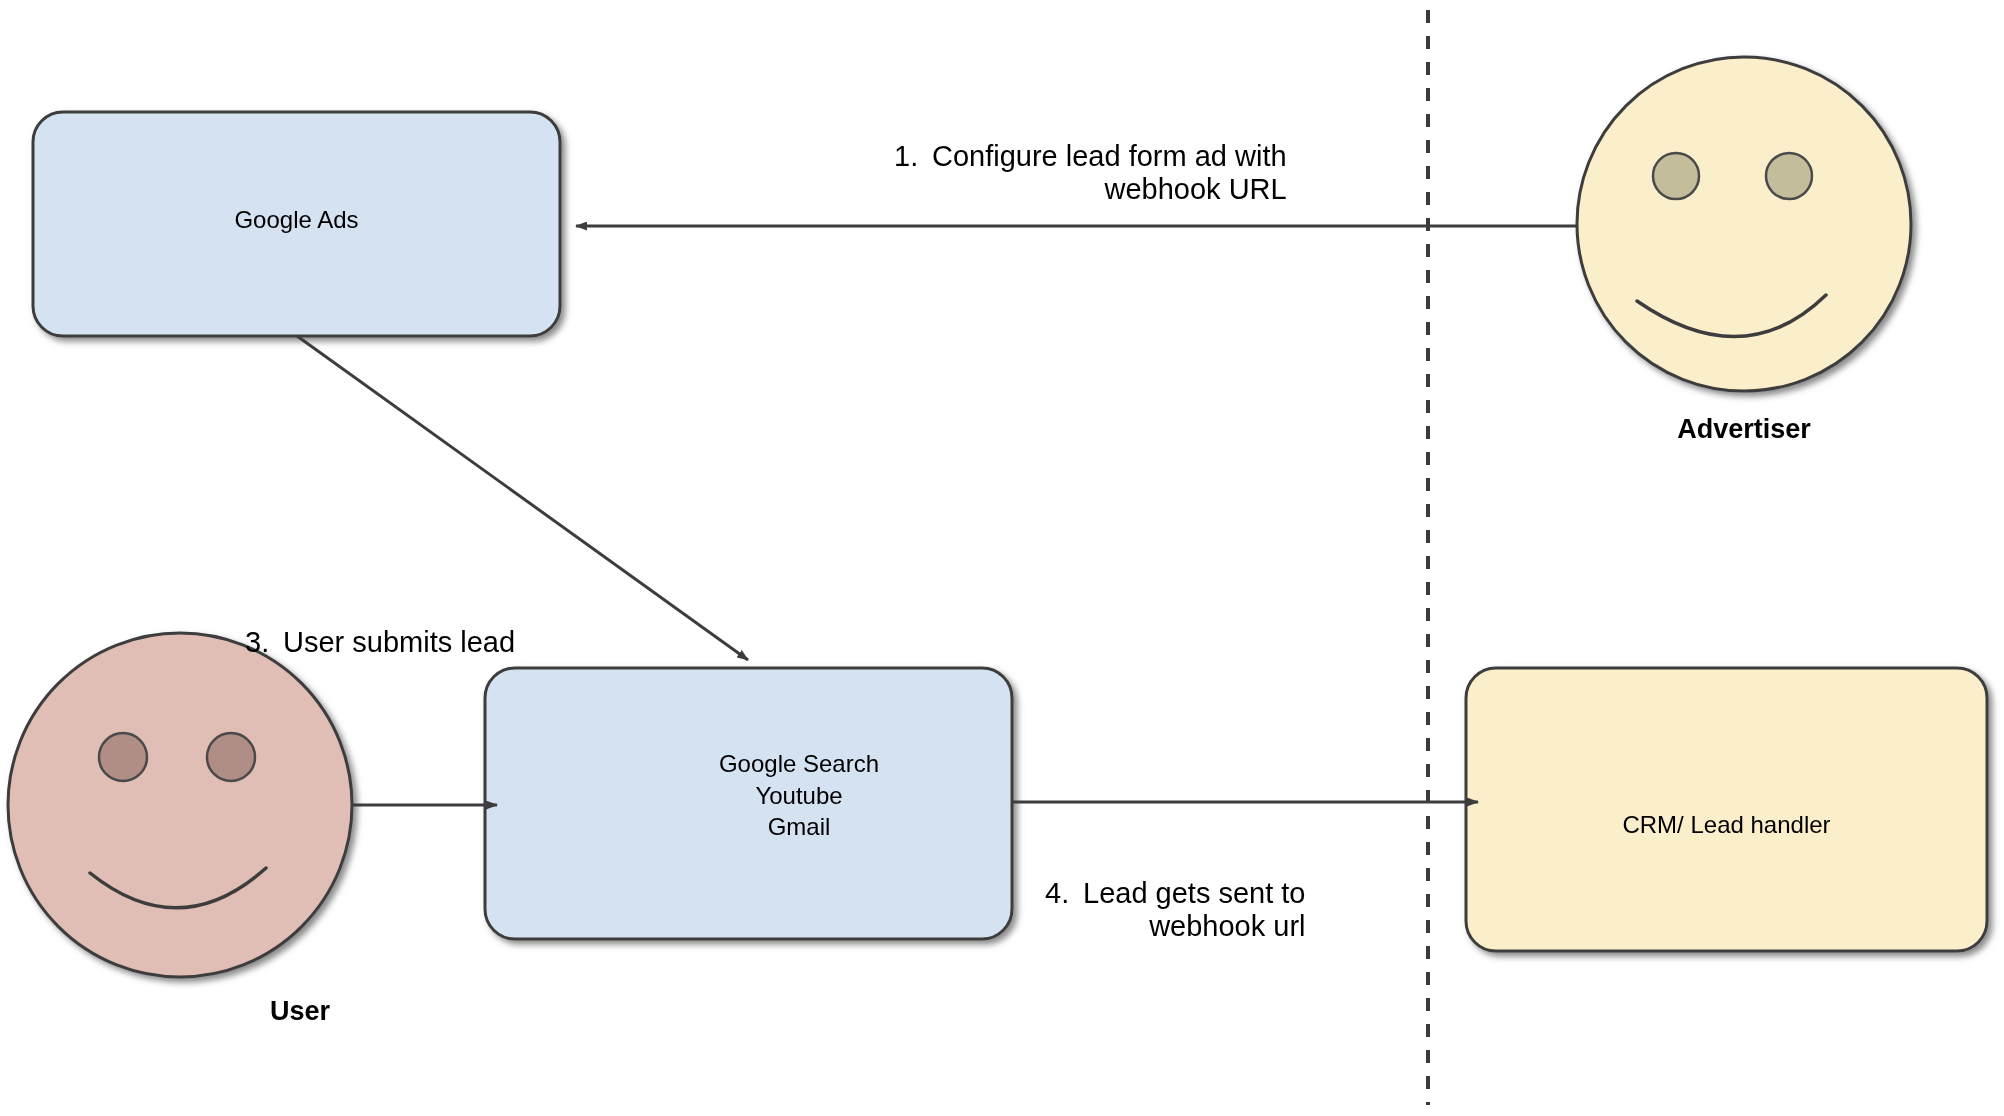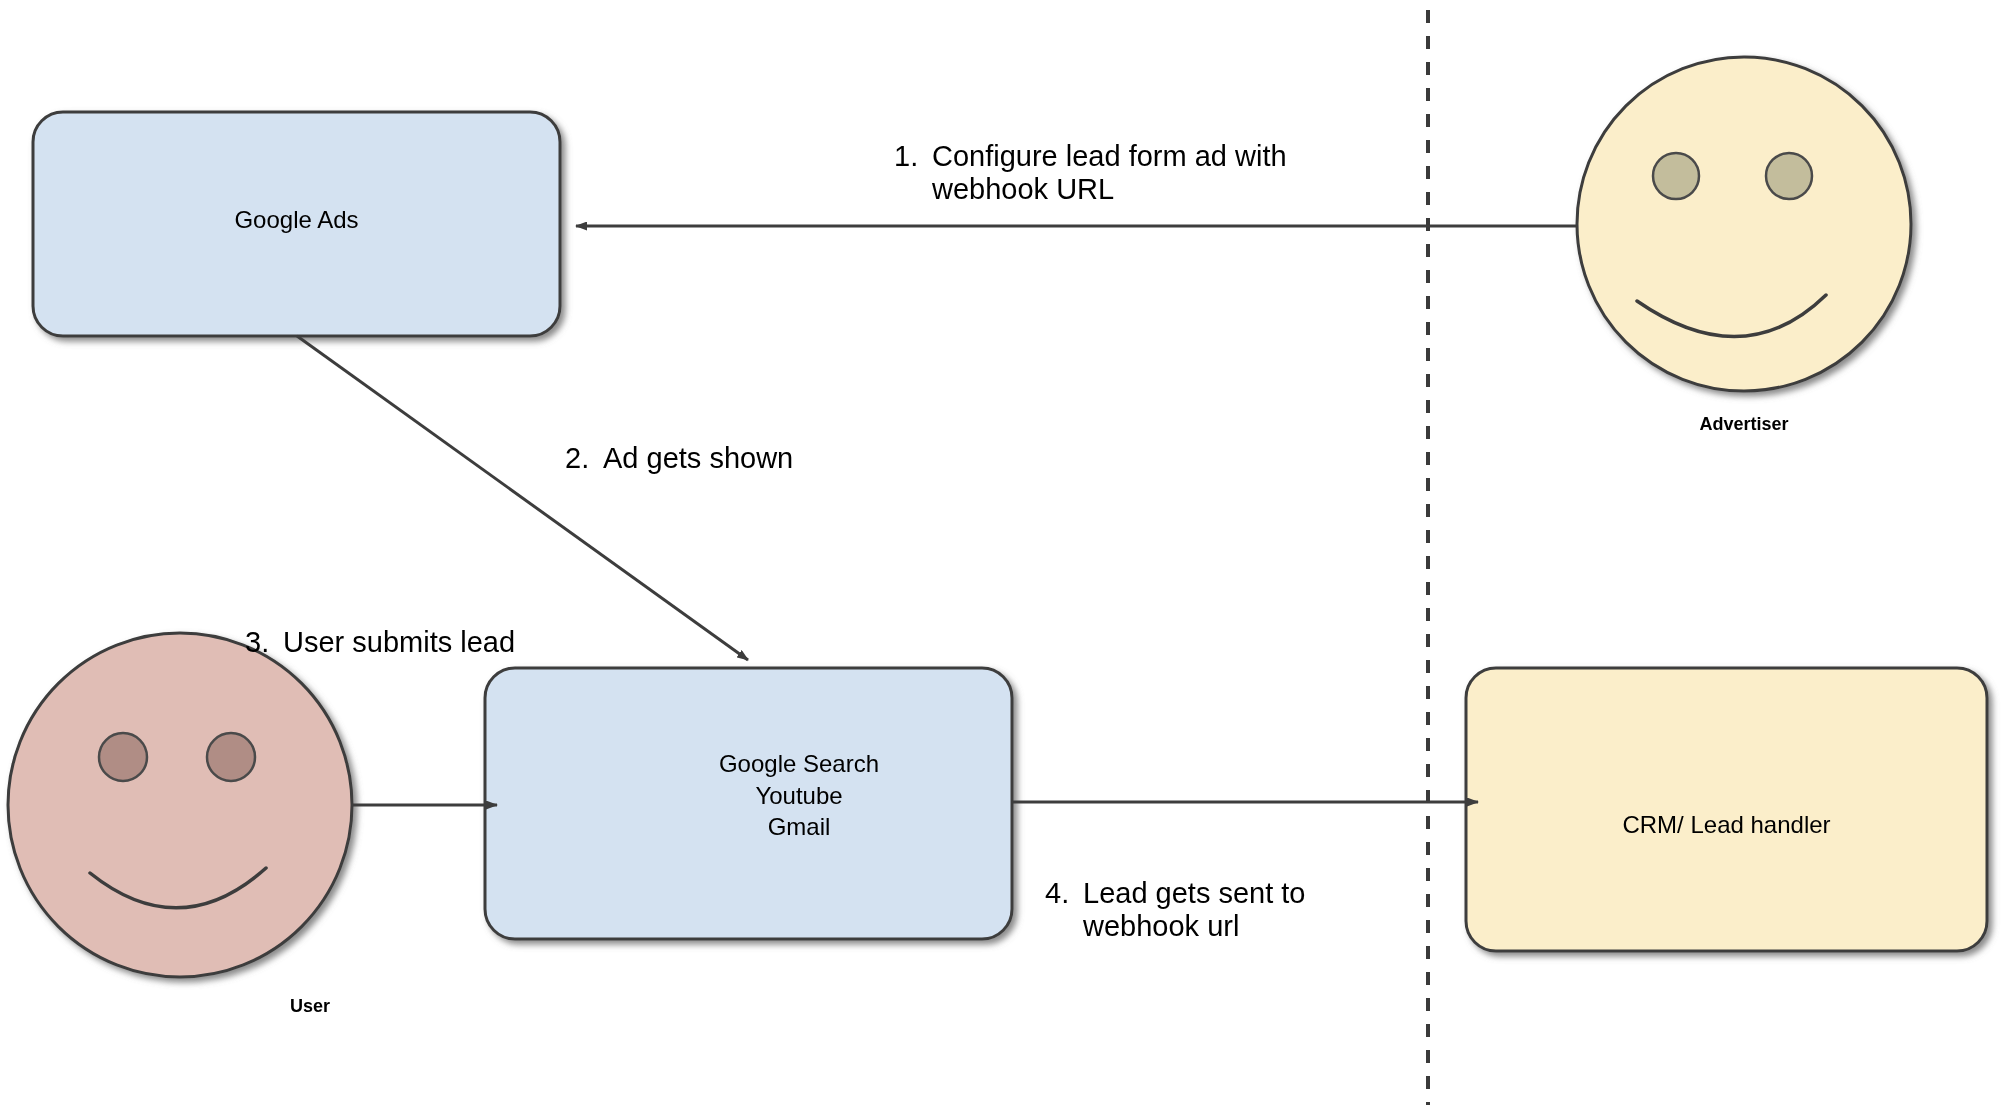--- a/index.html
+++ b/index.html
@@ -40,32 +40,33 @@
   .edge-label {
     position: absolute;
     font-size: 29px;
     line-height: 1.12;
     color: #000000;
     white-space: pre-line;
   }
   .actor-label {
     position: absolute;
     text-align: center;
-    font-size: 18px;
+    font-size: 27px;
     font-weight: bold;
     color: #000000;
   }
   .num-col {
     display: inline-block;
     width: 38px;
     vertical-align: top;
   }
   .txt-col {
     display: inline-block;
     vertical-align: top;
+    text-align: right;
   }
 </style>
 </head>
 <body>
 
 <div id="canvas">
 
   <svg class="layer" viewBox="0 0 2004 1116">
     <defs>
       <filter id="dropshadow" x="-20%" y="-20%" width="150%" height="150%">
@@ -117,23 +118,20 @@
 
   <div class="actor-label" style="left:1594px; top:414px; width:300px;">Advertiser</div>
 
   <div class="actor-label" style="left:30px; top:996px; width:300px;text-align:right;">User</div>
 
   <div class="edge-label" style="left:894px; top:108px; width:500px;">
     <span class="num-col">1.</span><span class="txt-col">Configure lead form ad with
 webhook URL</span>
   </div>
 
-  <div class="edge-label" style="left:565px; top:410px; width:420px;">
-    <span class="num-col">2.</span><span class="txt-col">Ad gets shown</span>
-  </div>
 
   <div class="edge-label" style="left:245px; top:594px; width:400px;">
     <span class="num-col">3.</span><span class="txt-col">User submits lead</span>
   </div>
 
   <div class="edge-label" style="left:1045px; top:845px; width:420px;">
     <span class="num-col">4.</span><span class="txt-col">Lead gets sent to
 webhook url</span>
   </div>
 

